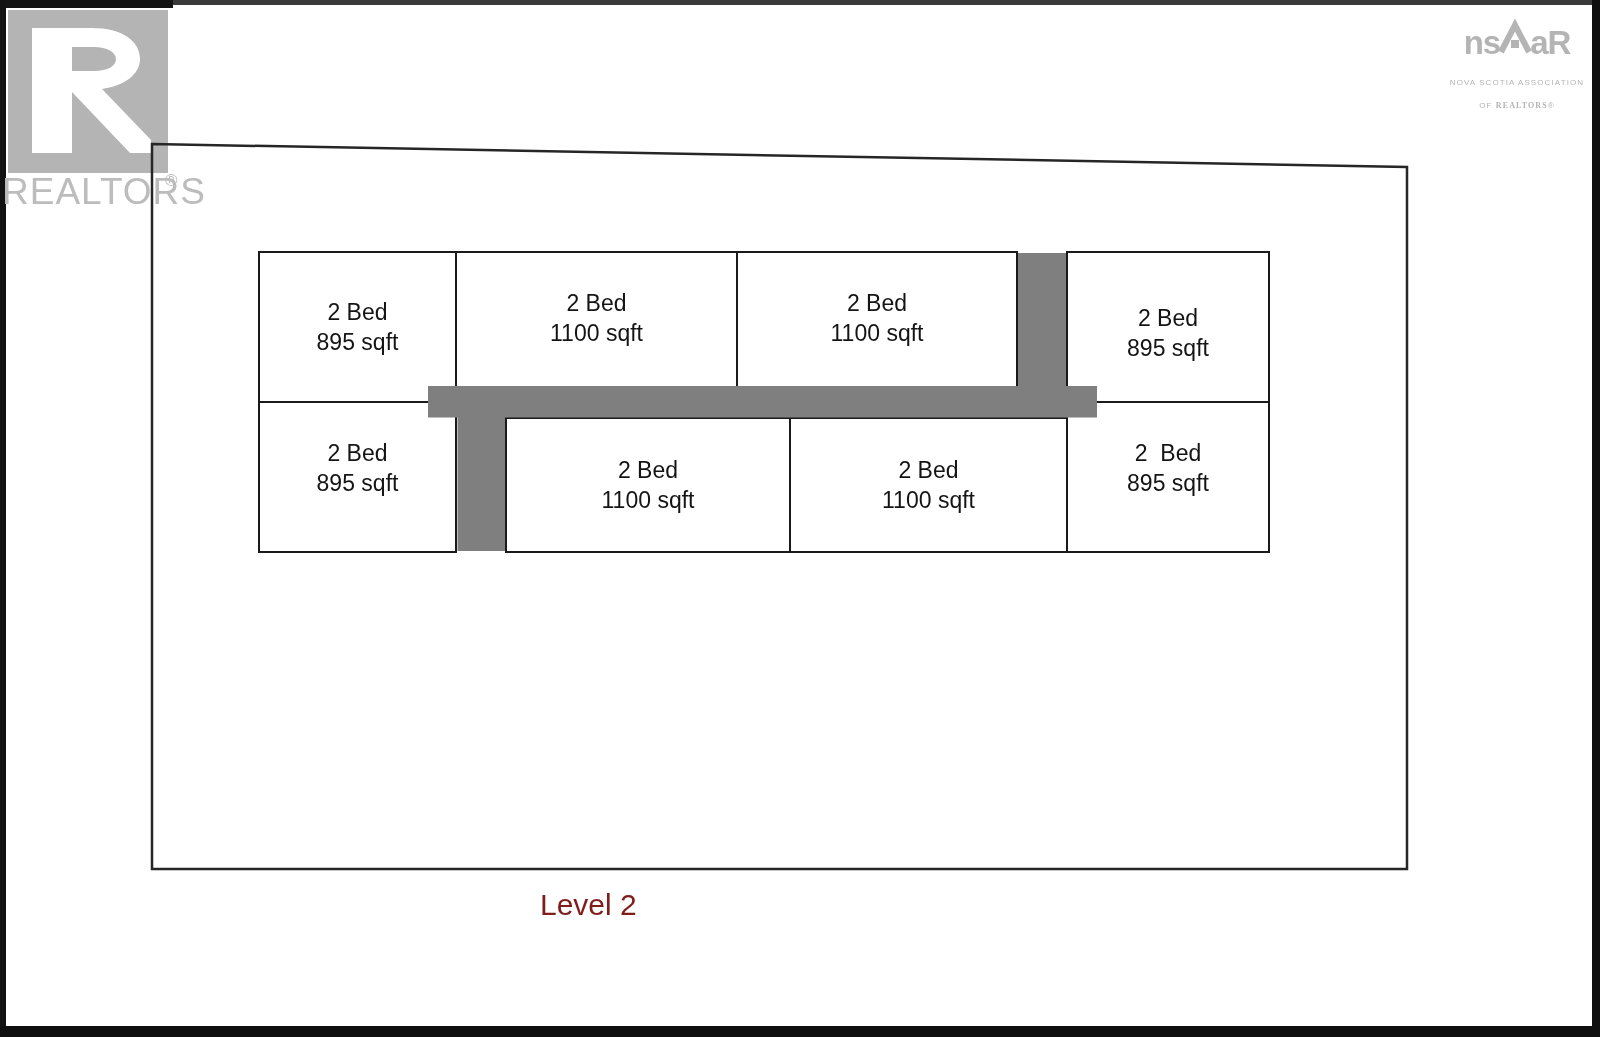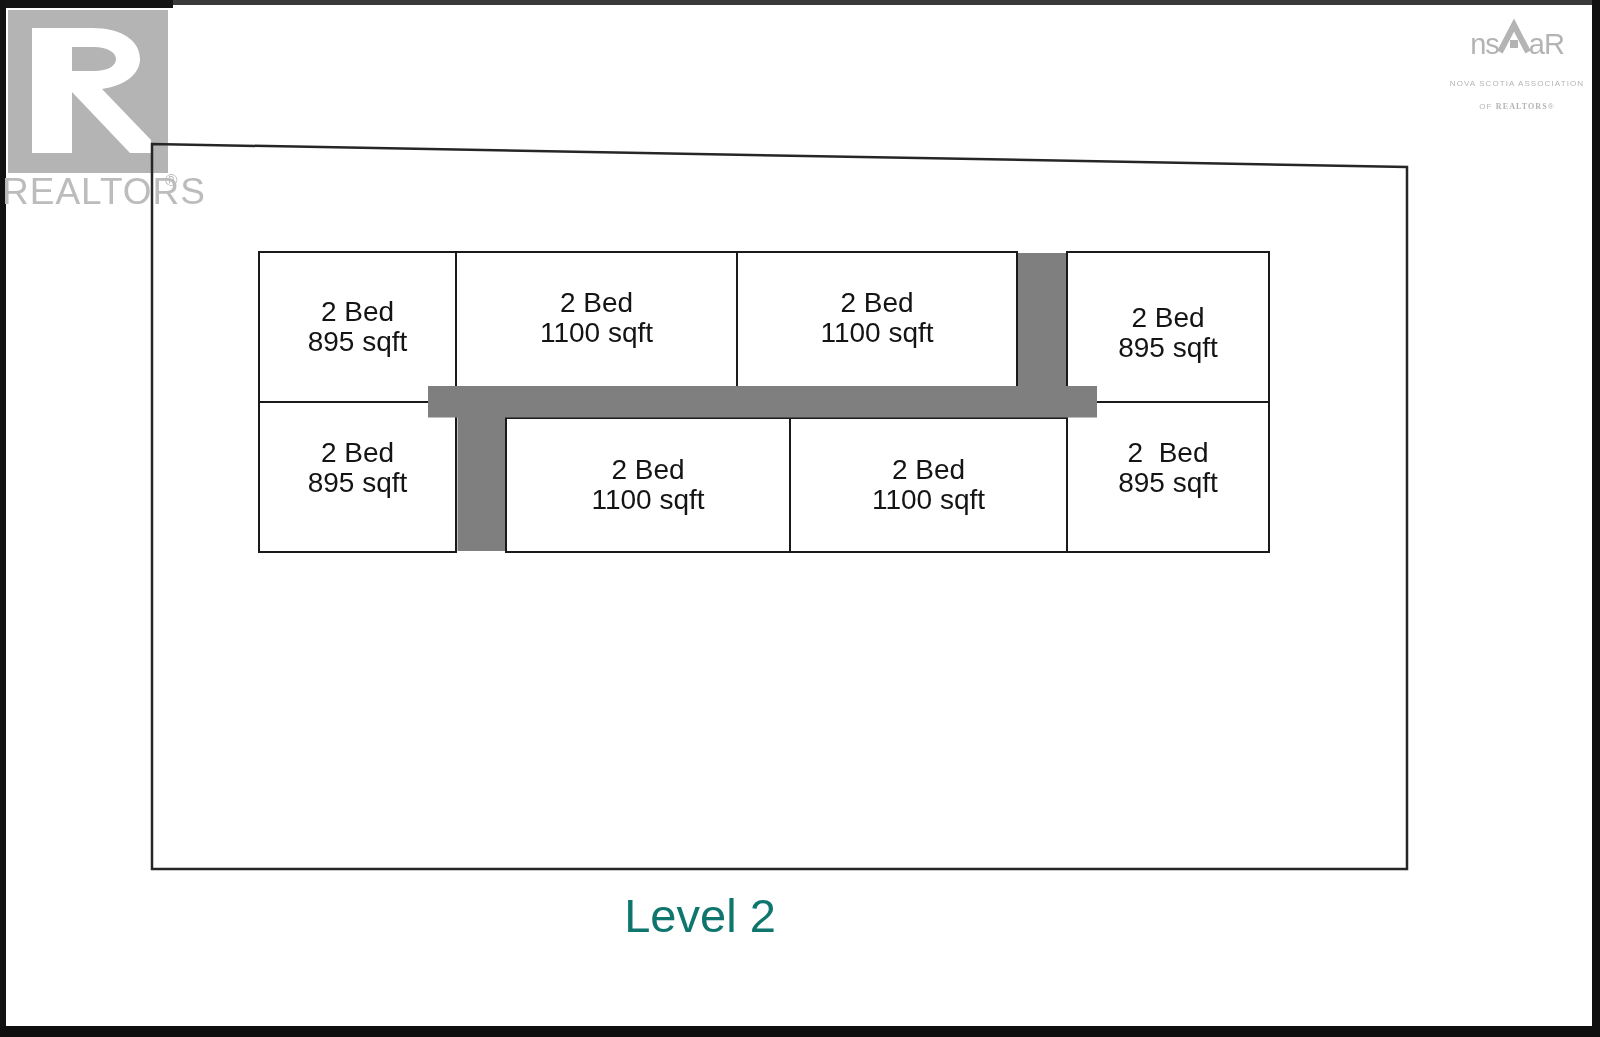--- a/index.html
+++ b/index.html
@@ -14,32 +14,32 @@
   .bar-right{left:1592px;top:0;width:8px;height:1037px;background:#0f0f0f;}
   .bar-bottom{left:0;top:1026px;width:1600px;height:11px;background:#0f0f0f;}
 
   
   .realtor-wordmark{left:2px;top:175px;width:176px;font-size:37px;letter-spacing:1px;
       color:#bcbcbc;font-weight:400;line-height:34px;white-space:nowrap;}
   .realtor-reg{left:165px;top:171px;font-size:17px;color:#bcbcbc;}
 
   
   .nsar{left:1442px;top:18px;width:150px;text-align:center;color:#b4b4b4;}
-  .nsar-word{font-size:29px;font-weight:400;letter-spacing:-1px;line-height:44px;white-space:nowrap;}
+  .nsar-word{font-size:33px;font-weight:700;letter-spacing:-1px;line-height:44px;white-space:nowrap;}
   .nsar-word svg{vertical-align:baseline;margin:0 -2px;}
   .nsar-tagline{font-size:8px;letter-spacing:1.1px;line-height:10px;margin-top:13px;white-space:nowrap;}
   .nsar-tagline b{font-weight:700;font-family:Liberation Serif, serif;}
 
   
   .plan-svg{left:0;top:0;width:1600px;height:1037px;}
 
   
   .unit-label{display:flex;flex-direction:column;align-items:center;justify-content:center;
-      font-size:28px;line-height:30px;color:#141414;text-align:center;white-space:pre-wrap;}
-  .level-label{left:540px;top:888px;width:320px;text-align:center;font-size:47px;color:#0f766e;}
+      font-size:23px;line-height:30px;color:#141414;text-align:center;white-space:pre-wrap;}
+  .level-label{left:540px;top:888px;width:320px;text-align:left;font-size:30px;color:#7f1d1d;}
 </style>
 </head>
 <body>
 
 <div class="canvas">
 
   <div class="abs bar-top"></div>
   <div class="abs bar-top-left"></div>
   <div class="abs bar-left"></div>
   <div class="abs bar-right"></div>

